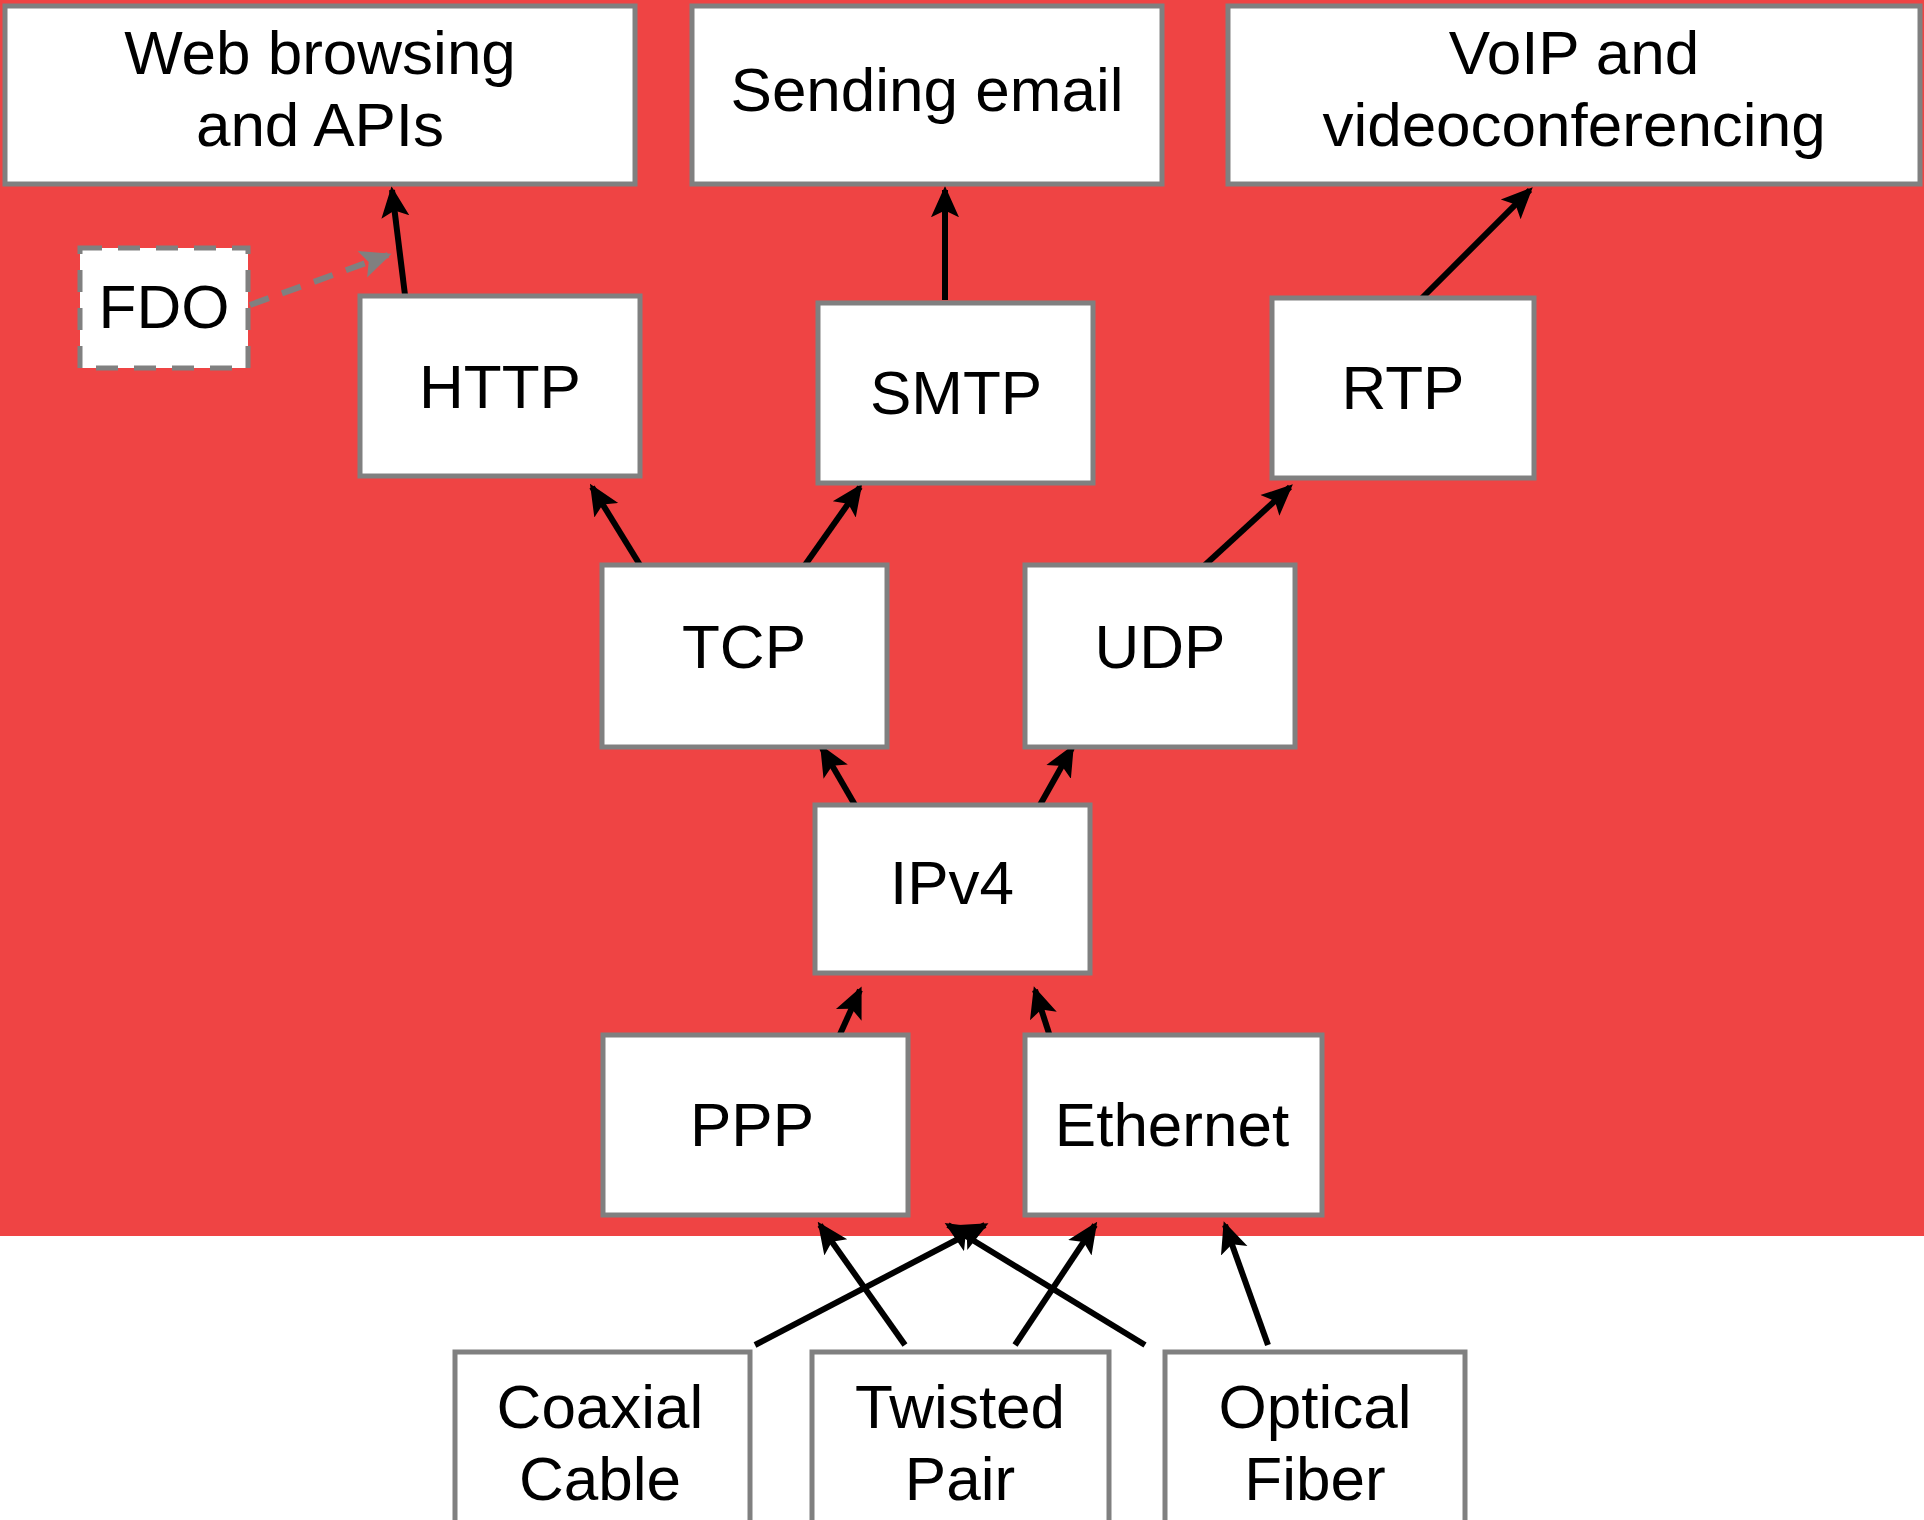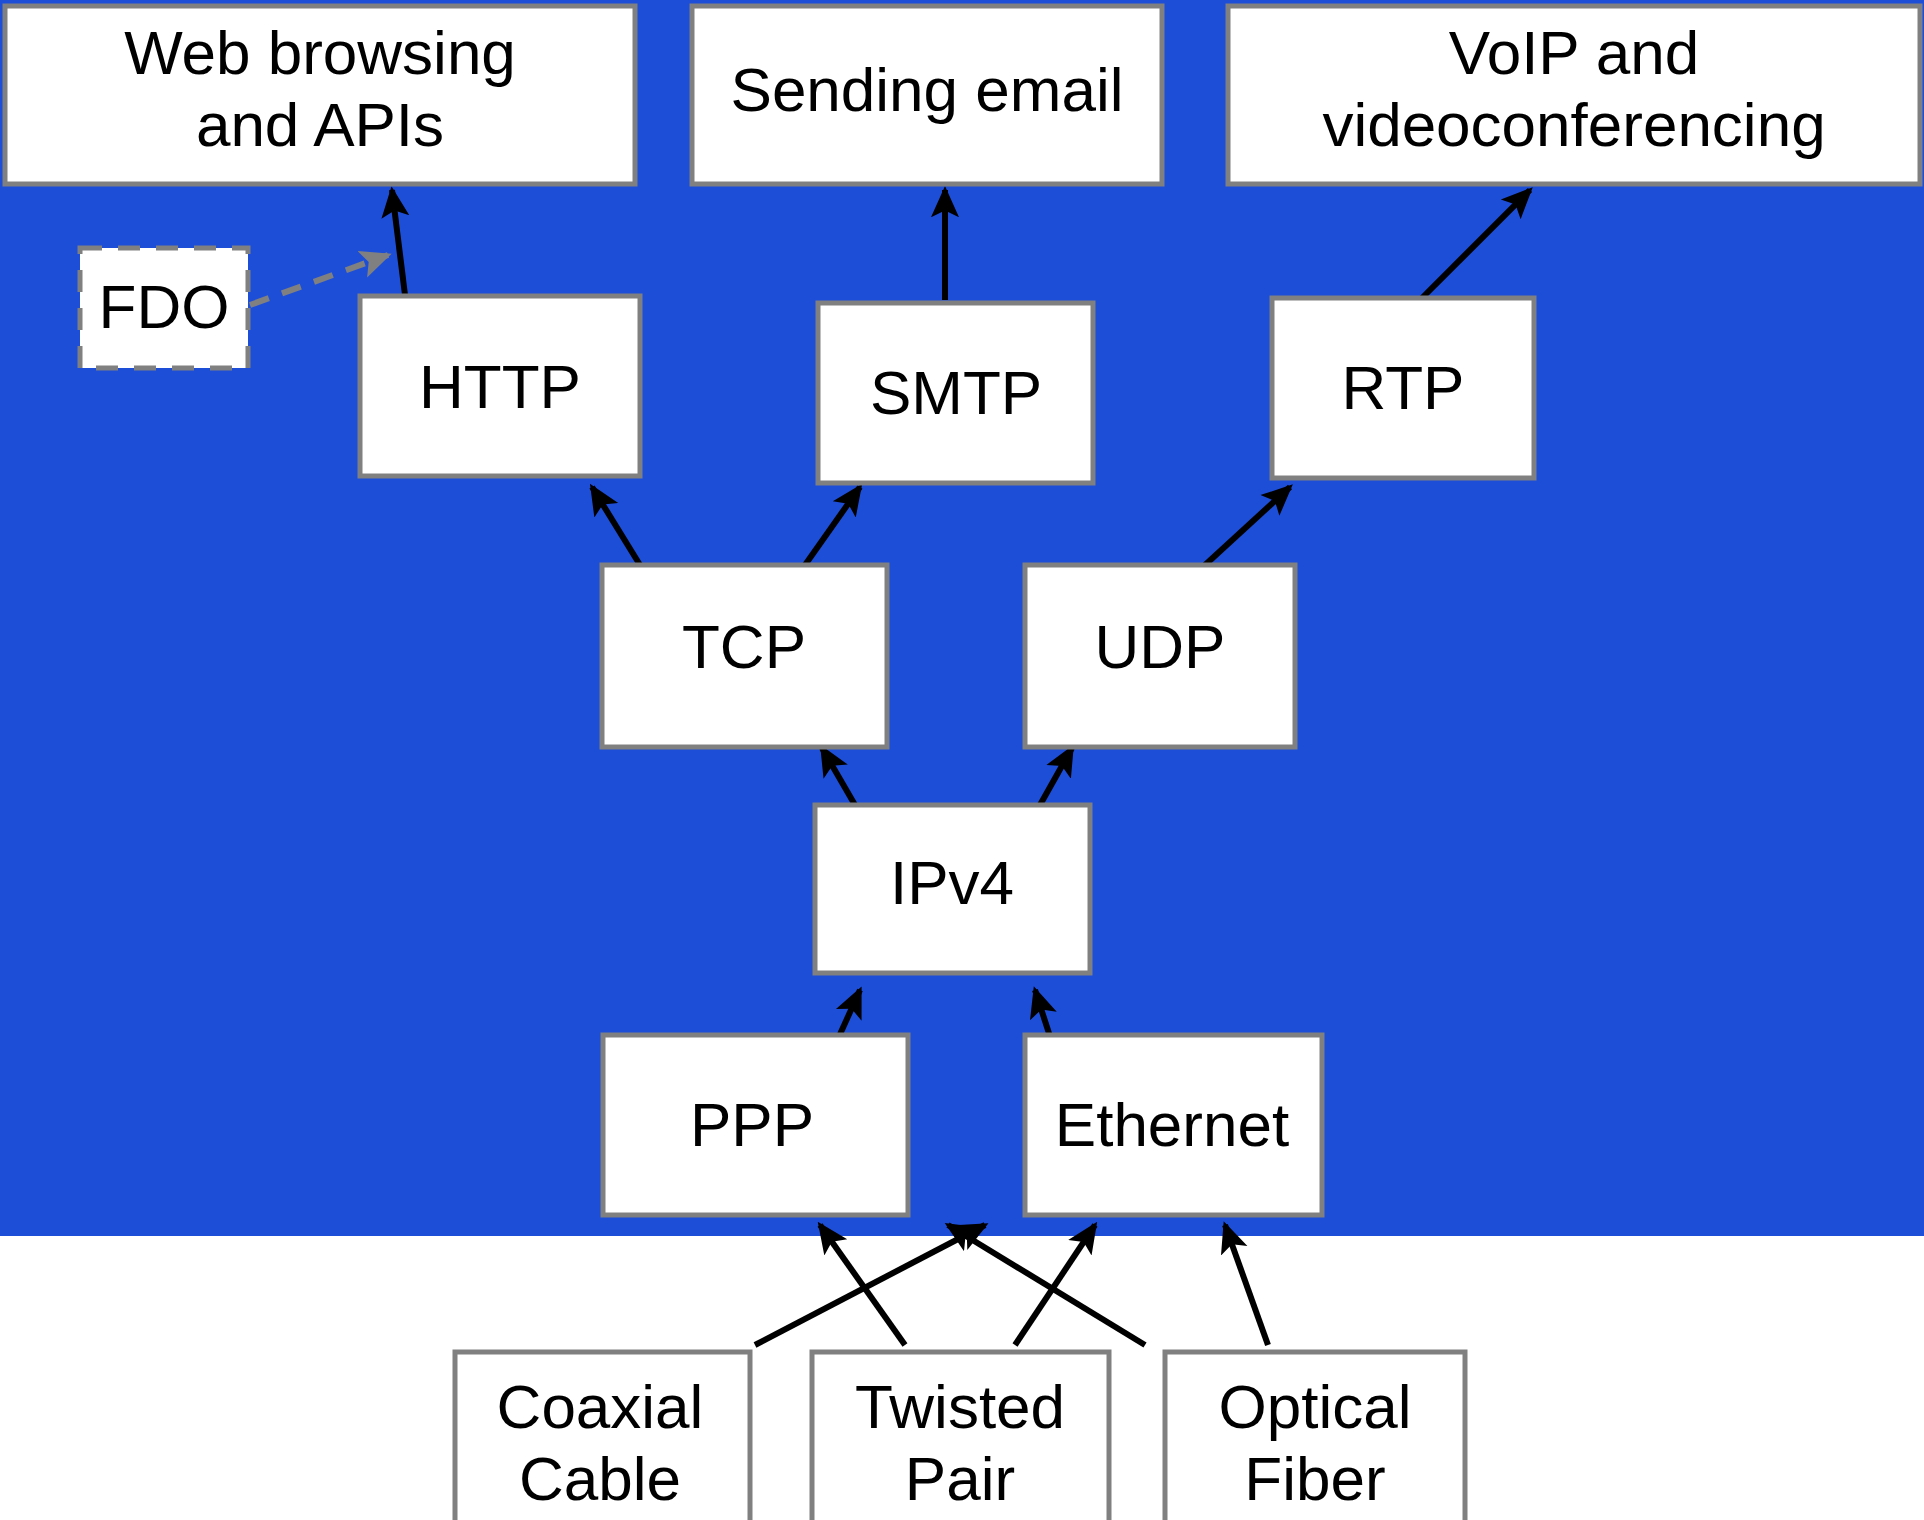--- a/index.html
+++ b/index.html
@@ -11,21 +11,21 @@
   body {
     width: 1924px;
     height: 1520px;
     font-family: "Liberation Sans", sans-serif;
     overflow: hidden;
   }
   #diagram-root {
     position: relative;
     width: 1924px;
     height: 1236px;
-    background: #1d4ed8;
+    background: #ef4444;
   }
   svg#diagram-svg {
     position: absolute;
     top: 0;
     left: 0;
     width: 1924px;
     height: 1520px;
     display: block;
   }
   .node-box {

